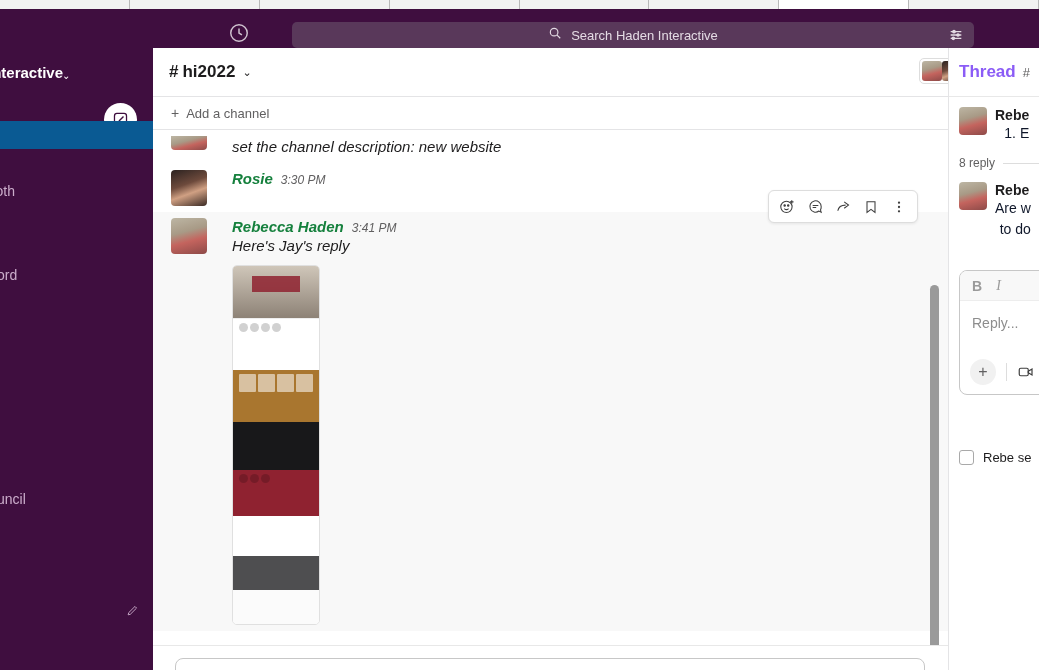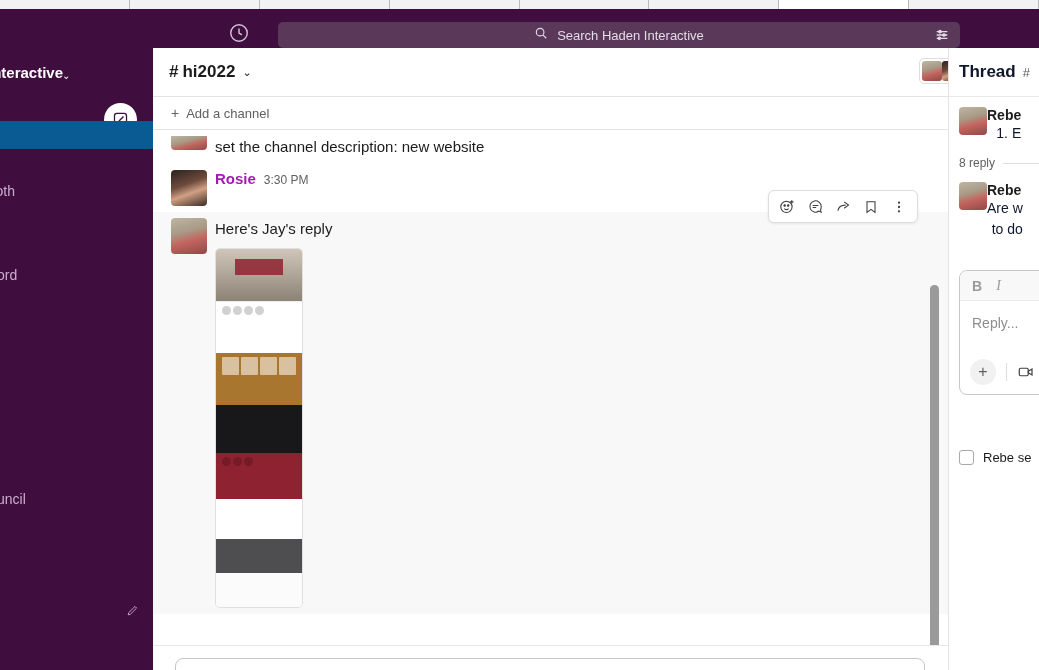--- a/index.html
+++ b/index.html
@@ -22,21 +22,21 @@
   
   .topnav {
     position: absolute; left: 0; top: 9px; width: 1039px; height: 39px;
     background: #3f0e3f; display: flex; align-items: center;
   }
   .hist-btn {
     position: absolute; left: 228px; top: 13px;
     width: 22px; height: 22px; color: #cfc2cf; cursor: pointer;
   }
   .searchbar {
-    position: absolute; left: 278px; top: 13px; width: 682px; height: 26px;
+    position: absolute; left: 292px; top: 13px; width: 682px; height: 26px;
     background: #59385a; border-radius: 5px;
     display: flex; align-items: center; justify-content: center;
     cursor: pointer;
   }
   .searchbar .s-inner { display: flex; align-items: center; gap: 9px; }
   .searchbar .s-text { color: #e4dbe4; font-size: 13px; }
   .search-filter { position: absolute; right: 10px; top: 5px; width: 16px; height: 16px; color: #e4dbe4; }
 
   
   .sidebar {
@@ -99,23 +99,23 @@
 
   
   .msgpane {
     position: absolute; left: 153px; top: 130px; width: 795px; height: 515px;
     background: #ffffff; overflow: hidden;
   }
   .msg { display: flex; padding: 6px 20px 6px 18px; position: relative; }
   .msg.hovered { background: #f8f8f8; }
   .msg-avatar { width: 36px; height: 36px; border-radius: 4px; flex-shrink: 0; }
   .msg-avatar.partial { height: 14px; border-radius: 0 0 4px 4px; }
-  .msg-body { margin-left: 8px; flex: 1; min-width: 0; }
+  .msg-body { margin-left: 25px; flex: 1; min-width: 0; font-style: italic; }
   .msg-head { display: flex; align-items: baseline; gap: 8px; }
-  .msg-author { font-weight: bold; font-size: 15px; color: #a21caf; cursor: pointer;}
+  .msg-author { font-weight: bold; font-size: 15px; color: #15803d; cursor: pointer;}
   .msg-time { font-size: 12px; color: #616061; cursor: pointer;}
   .msg-text { font-size: 15px; color: #1d1c1d; line-height: 22px; }
   .filename {
     font-size: 13px; color: #616061; margin-top: 12px;
     display: flex; align-items: center; gap: 7px; cursor: pointer;
   }
   .filename .fcaret { font-size: 9px; }
   .file-thumb {
     margin-top: 8px; width: 88px; height: 360px;
     border: 1px solid #e0e0e0; border-radius: 5px; overflow: hidden;
@@ -150,25 +150,25 @@
 
   
   .threadpane {
     position: absolute; left: 948px; top: 48px; width: 91px; height: 622px;
     background: #ffffff; border-left: 1px solid #e4e4e6; overflow: hidden;
   }
   .thread-head {
     height: 49px; display: flex; align-items: center; gap: 7px;
     padding-left: 10px; border-bottom: 1px solid #e8e8e8;
   }
-  .thread-title { font-size: 17px; font-weight: bold; color: #0f172a; white-space: nowrap;}
+  .thread-title { font-size: 17px; font-weight: bold; color: #8b5cf6; white-space: nowrap;}
   .thread-sub { font-size: 13px; color: #616061; white-space: nowrap; }
   .t-msg { display: flex; padding: 10px 0 2px 10px; }
   .t-avatar { width: 28px; height: 28px; border-radius: 4px; flex-shrink: 0; }
-  .t-body { white-space: nowrap; }
+  .t-body { margin-left: 8px; white-space: nowrap; }
   .t-author { font-weight: bold; font-size: 14px; color: #1d1c1d; }
   .t-text { font-size: 14px; color: #0f172a; line-height: 21px; text-align: right; }
   .t-replies {
     display: flex; align-items: center; gap: 8px;
     font-size: 12px; color: #616061; padding: 10px 0 2px 10px; white-space: nowrap;
   }
   .t-replies .rule { width: 40px; height: 1px; background: #dddddd; }
   .t-composer {
     position: absolute; left: 10px; top: 222px; width: 120px; height: 125px;
     border: 1px solid #c7c7c7; border-radius: 8px; overflow: hidden; background: #fff;
@@ -341,20 +341,24 @@
         <div class="msg-head">
           <span class="msg-author">Rosie</span>
           <span class="msg-time">3:30 PM</span>
         </div>
       </div>
     </div>
 
     <div class="msg hovered">
       <div class="msg-avatar av-rebecca"></div>
       <div class="msg-body">
+        <div class="msg-head">
+          <span class="msg-author">Rebecca Haden</span>
+          <span class="msg-time">3:41 PM</span>
+        </div>
         <div class="msg-text">Here's Jay's reply</div>
         <div class="file-thumb">
           <div class="mock">
             <div class="mk mk-hero"></div>
             <div class="mk mk-white1">
                 <div class="mk-row">
                   <div class="mk-dot"></div>
                   <div class="mk-dot"></div>
                   <div class="mk-dot"></div>
                   <div class="mk-dot"></div>

